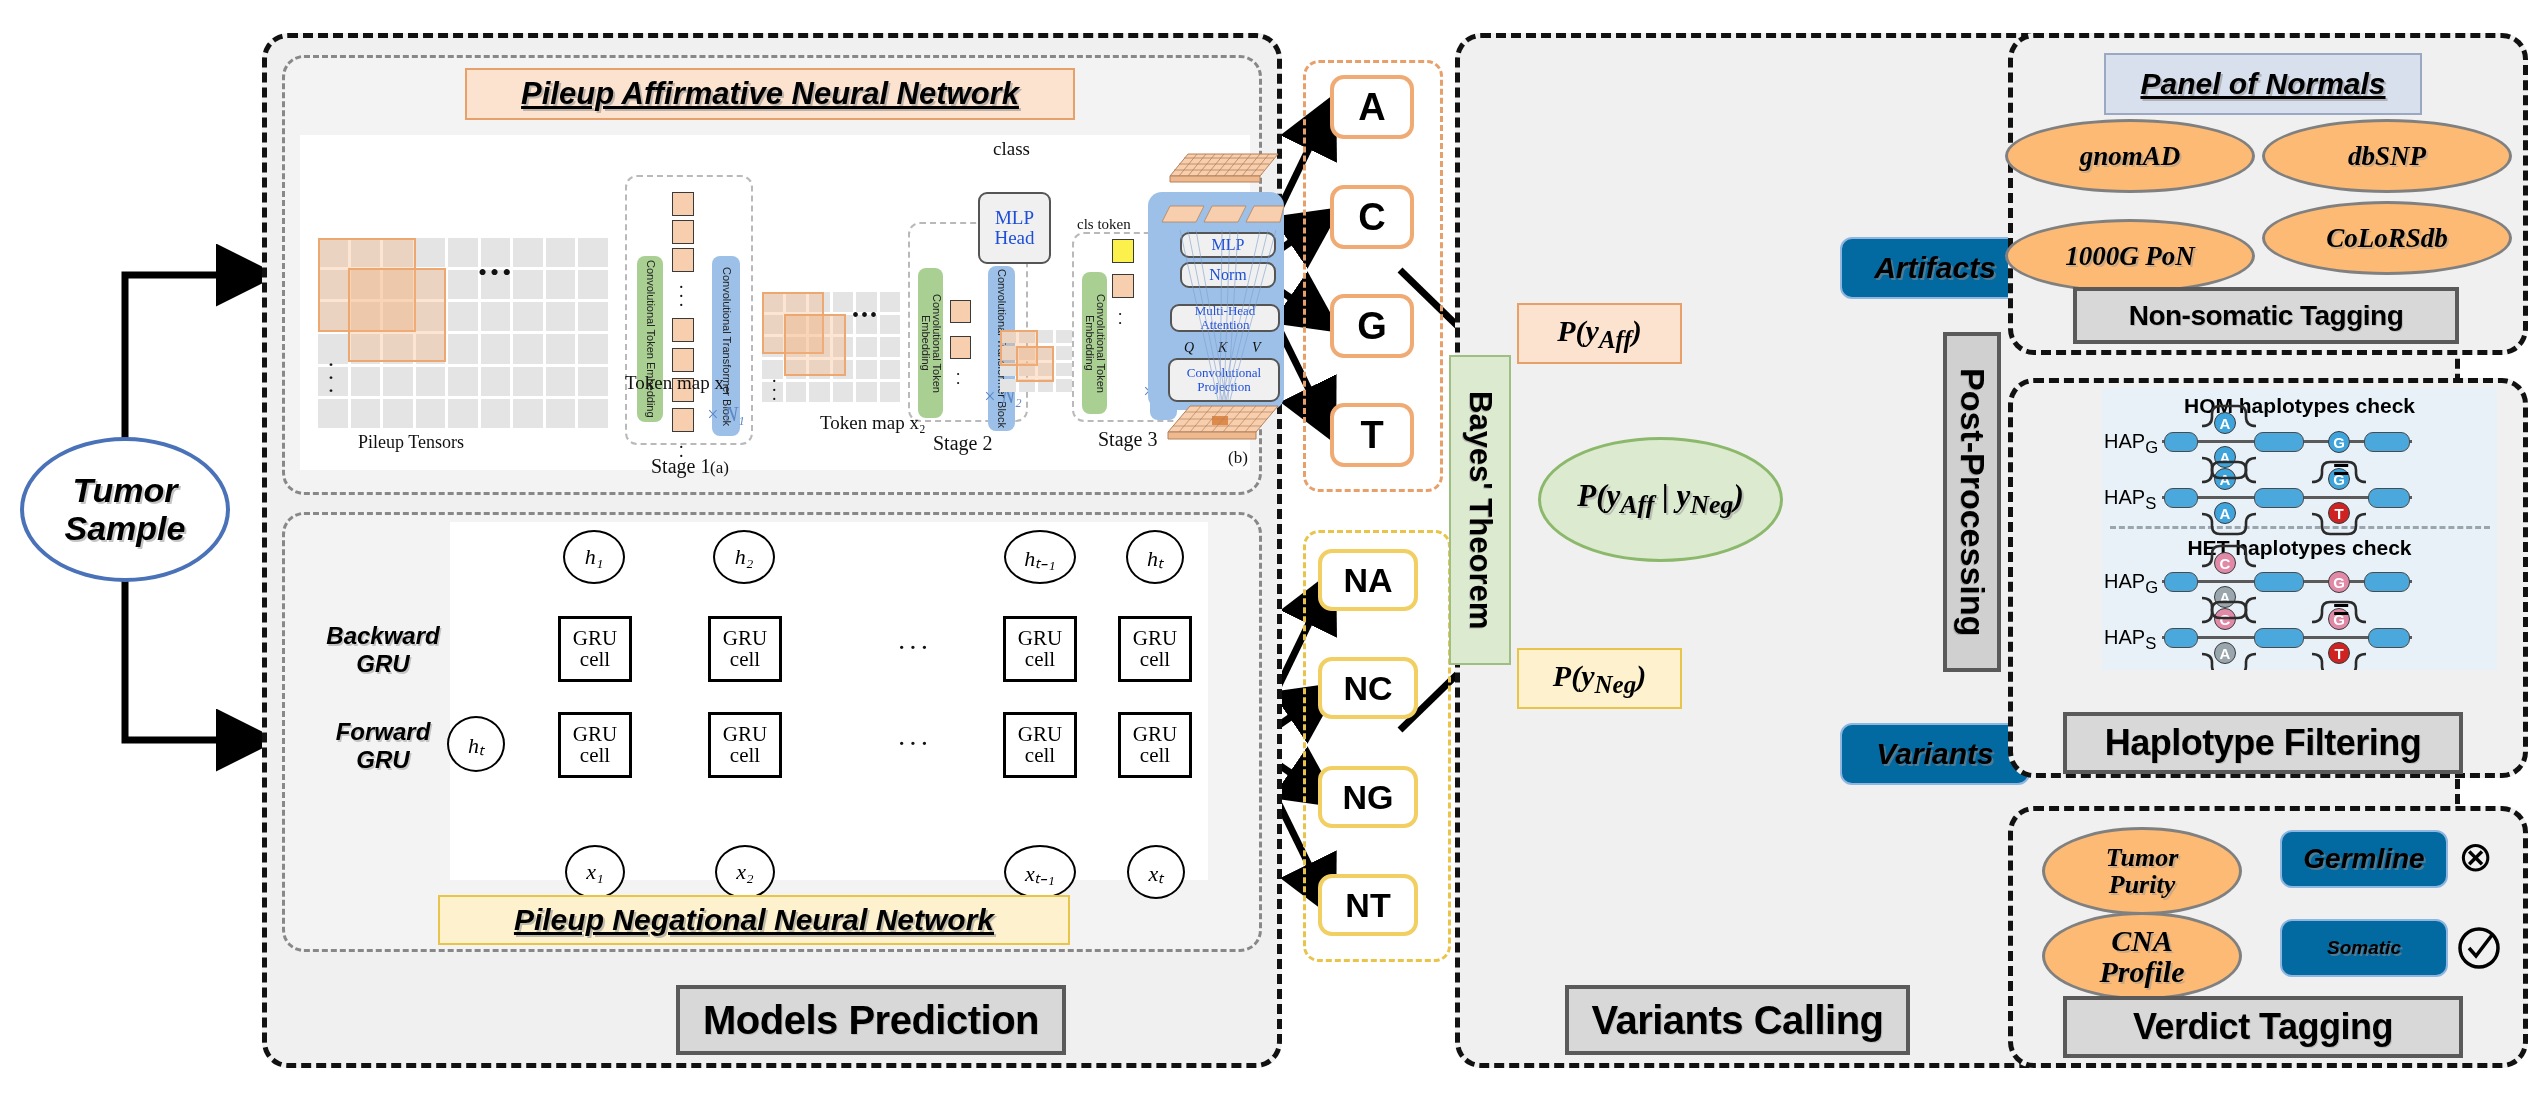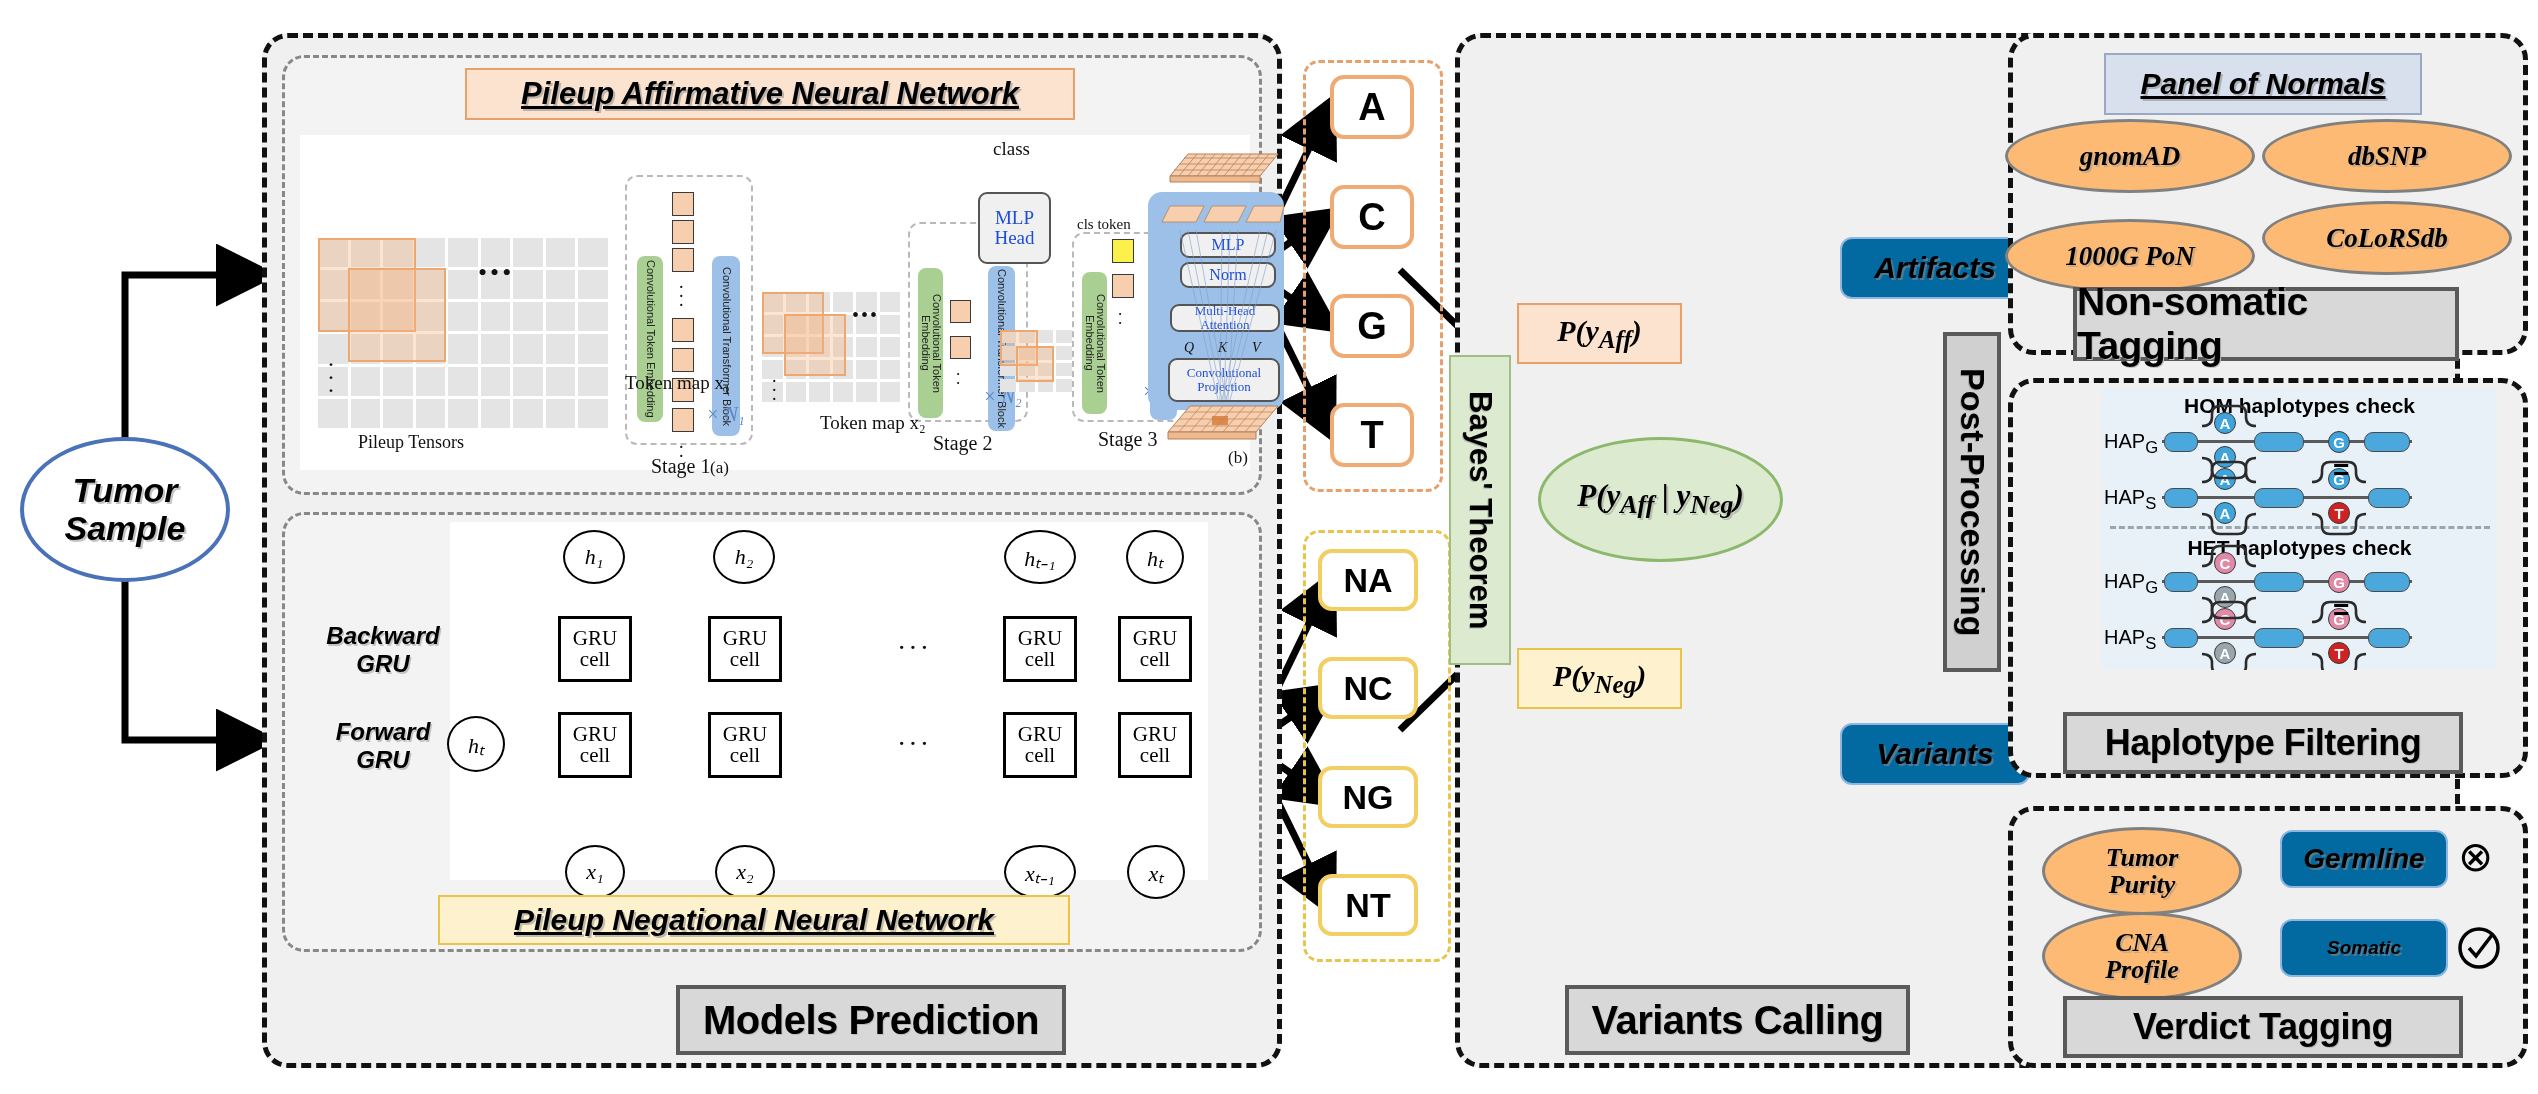--- a/index.html
+++ b/index.html
@@ -668,21 +668,21 @@
 </div>
 
 <div class="panel" style="left:2008px;top:33px;width:520px;height:322px;"></div>
 <div class="title-box title-pon" style="left:2104px;top:53px;width:318px;height:62px;font-size:30px;">
   <span>Panel of Normals</span>
 </div>
 <div class="ellipse-w" style="left:2005px;top:119px;width:250px;height:74px;font-size:27px;">gnomAD</div>
 <div class="ellipse-w" style="left:2262px;top:119px;width:250px;height:74px;font-size:27px;">dbSNP</div>
 <div class="ellipse-w" style="left:2005px;top:219px;width:250px;height:74px;font-size:27px;">1000G PoN</div>
 <div class="ellipse-w" style="left:2262px;top:201px;width:250px;height:74px;font-size:27px;">CoLoRSdb</div>
-<div class="plate" style="left:2073px;top:287px;width:386px;height:74px;font-size:39px;">
+<div class="plate" style="left:2073px;top:287px;width:386px;height:57px;font-size:28px;text-align:right;">
   <span>Non-somatic Tagging</span>
 </div>
 
 <div class="panel" style="left:2008px;top:378px;width:520px;height:400px;"></div>
 <div class="hapwrap" style="left:2102px;top:388px;width:395px;height:282px;">
   <div class="hap-title" style="top:6px;">HOM haplotypes check</div>
   <div class="hap-title" style="top:148px;">HET haplotypes check</div>
   <div class="hdash" style="left:8px;top:138px;width:380px;"></div>
 
   <div class="hap-lbl" style="left:2px;top:42px;">
@@ -754,21 +754,21 @@
   <span>Haplotype Filtering</span>
 </div>
 
 <div class="panel" style="left:2008px;top:806px;width:520px;height:262px;"></div>
 <div class="ellipse-w" style="left:2042px;top:827px;width:200px;height:88px;font-size:26px;">
   <div>
     <div>Tumor</div>
     <div>Purity</div>
   </div>
 </div>
-<div class="ellipse-w" style="left:2042px;top:912px;width:200px;height:88px;font-size:26px;">
+<div class="ellipse-w" style="left:2042px;top:912px;width:200px;height:88px;font-size:30px;">
   <div>
     <div>CNA</div>
     <div>Profile</div>
   </div>
 </div>
 <div class="blue-box" style="left:2280px;top:830px;width:168px;height:58px;font-size:28px;">
   <span>Germline</span>
 </div>
 <div class="blue-box" style="left:2280px;top:919px;width:168px;height:58px;font-size:19px;">
   <span>Somatic</span>

